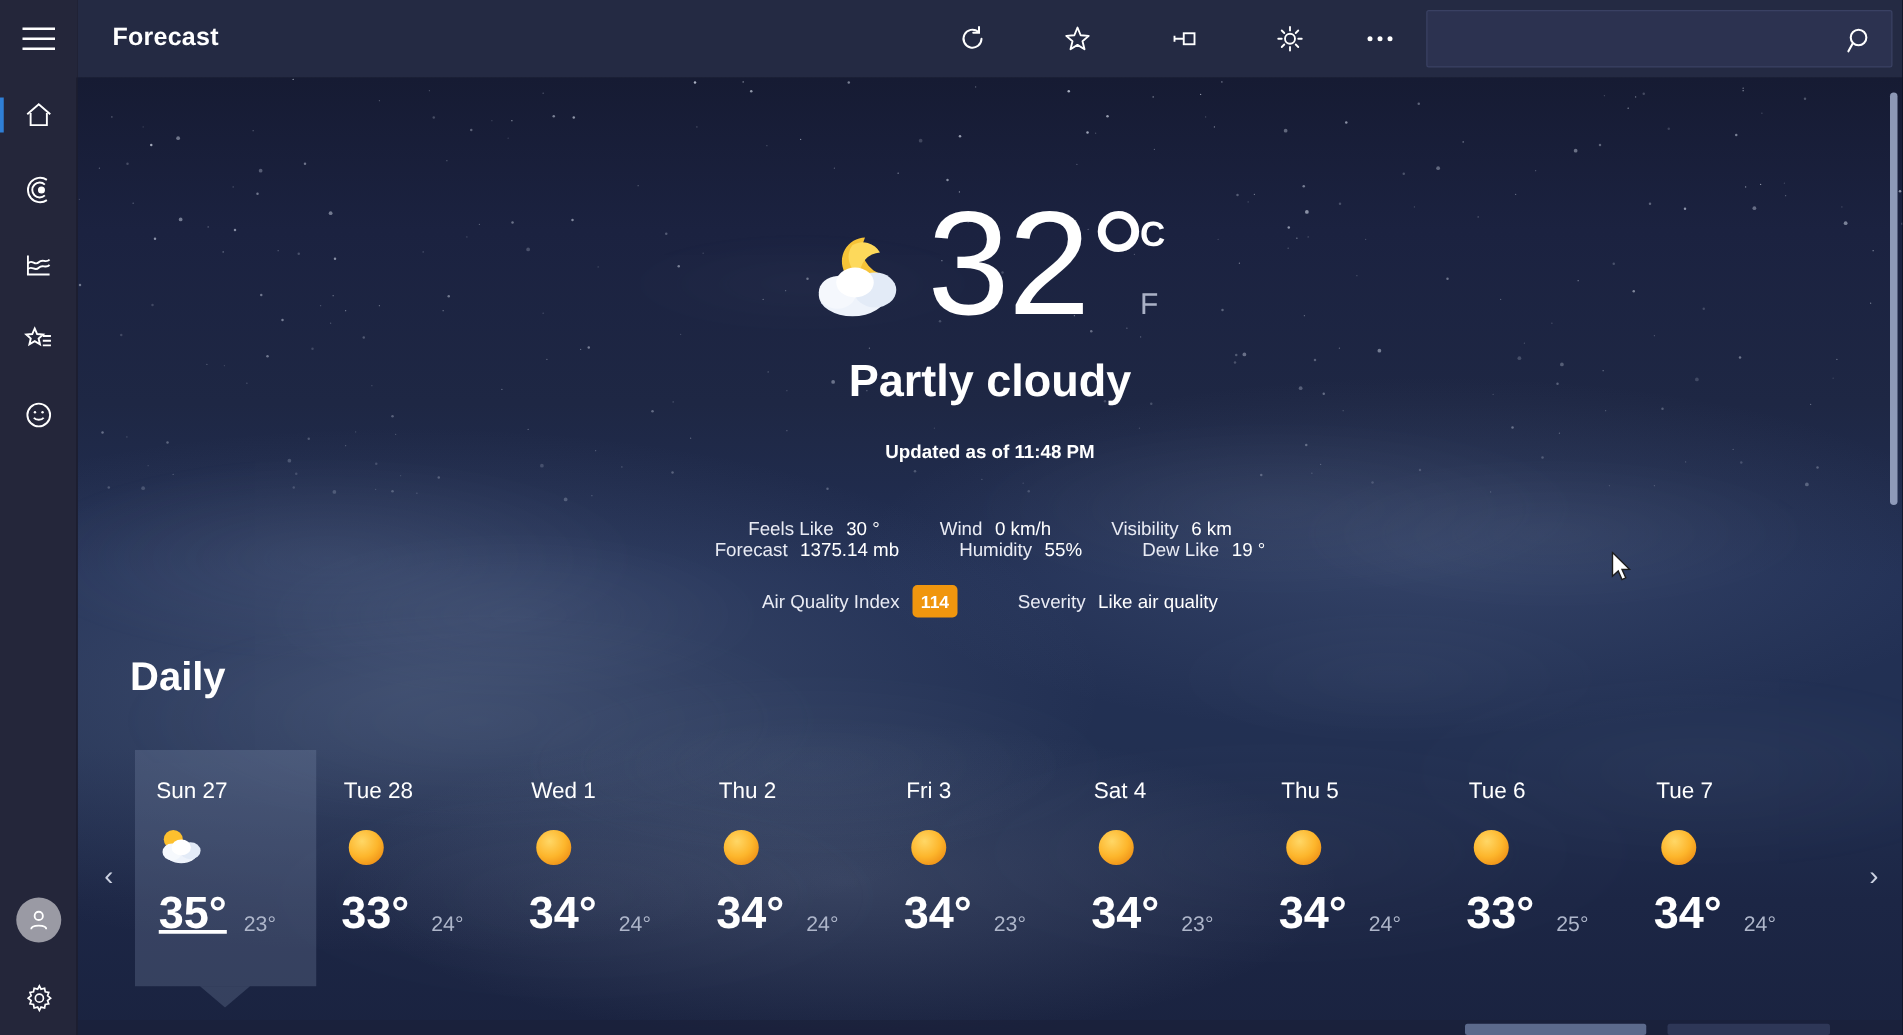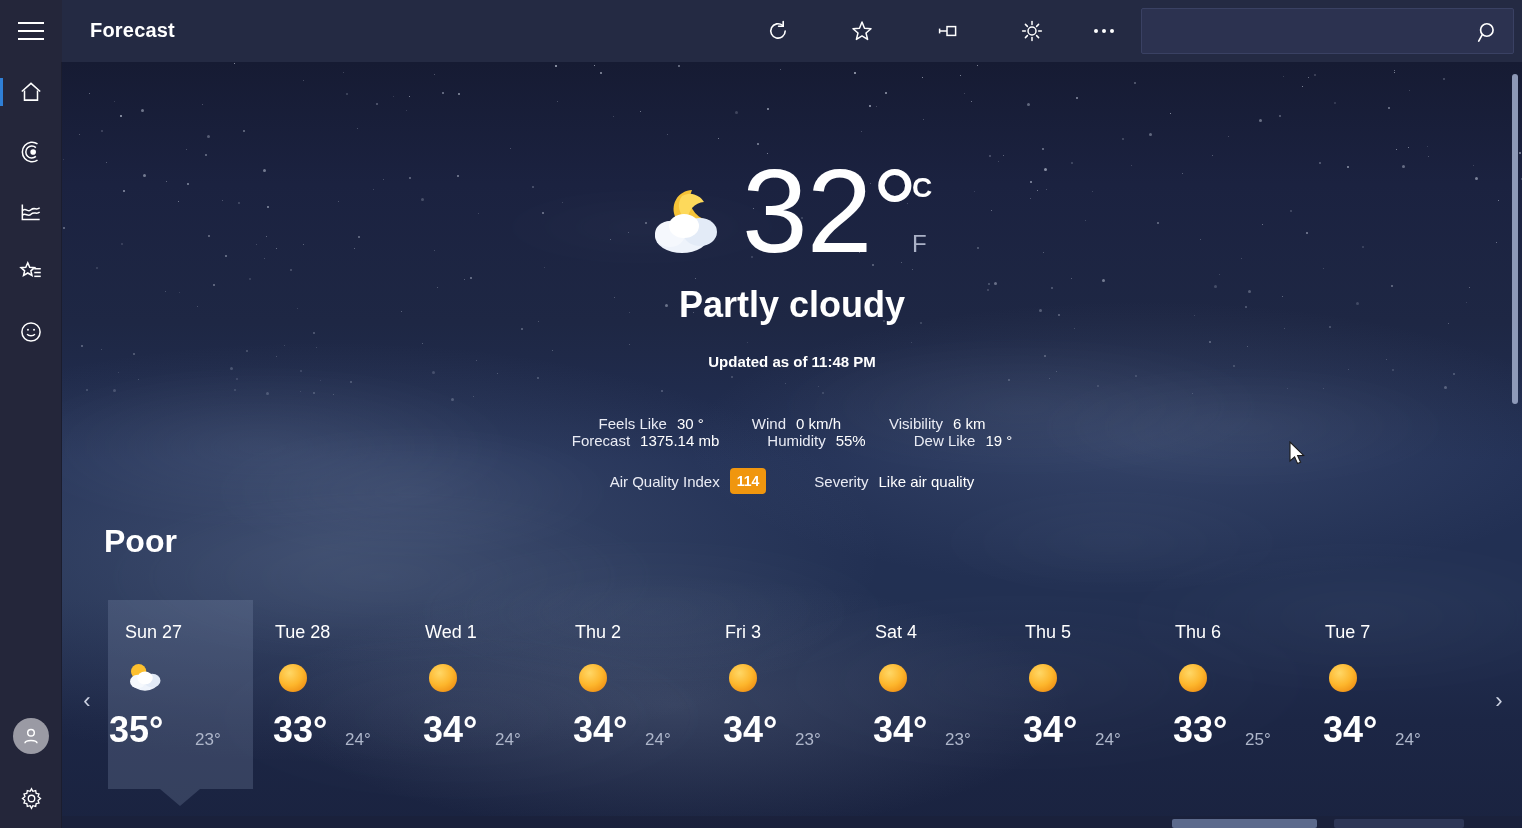--- a/index.html
+++ b/index.html
@@ -189,21 +189,21 @@
     line-height: 1;
   }
   .day-lo {
     position: absolute; top: 130px; font-size: 17px; color: #aeb6ca;
   }
   .day-card .day-name  { left: 17px; }
   .day-card .day-icon  { left: 17px; }
   .day-card .day-hi    { left: 15px; }
   .day-card.selected .day-name { left: 17px; }
   .day-card.selected .day-icon { left: 17px; }
-  .day-card.selected .day-hi   { left: 1px; }
+  .day-card.selected .day-hi   { left: 19px; text-decoration: underline; }
 
   
   .vscroll {
     position: absolute; right: 4px; top: 66px; width: 6px; height: 762px;
     z-index: 35;
   }
   .vscroll .thumb {
     position: absolute; left: 0; top: 8px; width: 6px; height: 330px;
     background: #9aa6c4; border-radius: 3px; opacity: .9;
   }
@@ -557,21 +557,21 @@
           <span class="det-label">Air Quality Index</span>
           <span class="aqi-badge">114</span>
         </div>
         <div class="det-pair">
           <span class="det-label">Severity</span>
           <span class="det-value">Like air quality</span>
         </div>
       </div>
     </div>
 
-    <div class="daily-title">Poor</div>
+    <div class="daily-title">Daily</div>
 
     <button class="chev left">‹</button>
     <button class="chev right">›</button>
 
     <div class="daily-strip" id="daily-strip">
         <div class="day-card selected" style="left: 46px;">
           <div class="card-bg"></div>
           <div class="card-tail"></div>
           <div class="day-name">Sun 27</div>
           <div class="day-icon"><svg viewBox="0 0 44 36" width="40" height="34">
@@ -668,21 +668,21 @@
                   <stop offset="62%" stop-color="#fdb62c"></stop>
                   <stop offset="100%" stop-color="#f09418"></stop>
                 </radialGradient>
               </defs>
               <circle cx="18" cy="18" r="14" fill="url(#sg)"></circle>
             </svg></div>
           <div class="day-hi">34°</div>
           <div class="day-lo" style="left: 87px;">24°</div>
         </div>
         <div class="day-card" style="left: 1096px;">
-          <div class="day-name">Thu 6</div>
+          <div class="day-name">Tue 6</div>
           <div class="day-icon"><svg viewBox="0 0 36 36" width="36" height="36">
               <defs>
                 <radialGradient id="sg" cx="38%" cy="32%" r="72%">
                   <stop offset="0%" stop-color="#ffd766"></stop>
                   <stop offset="62%" stop-color="#fdb62c"></stop>
                   <stop offset="100%" stop-color="#f09418"></stop>
                 </radialGradient>
               </defs>
               <circle cx="18" cy="18" r="14" fill="url(#sg)"></circle>
             </svg></div>

